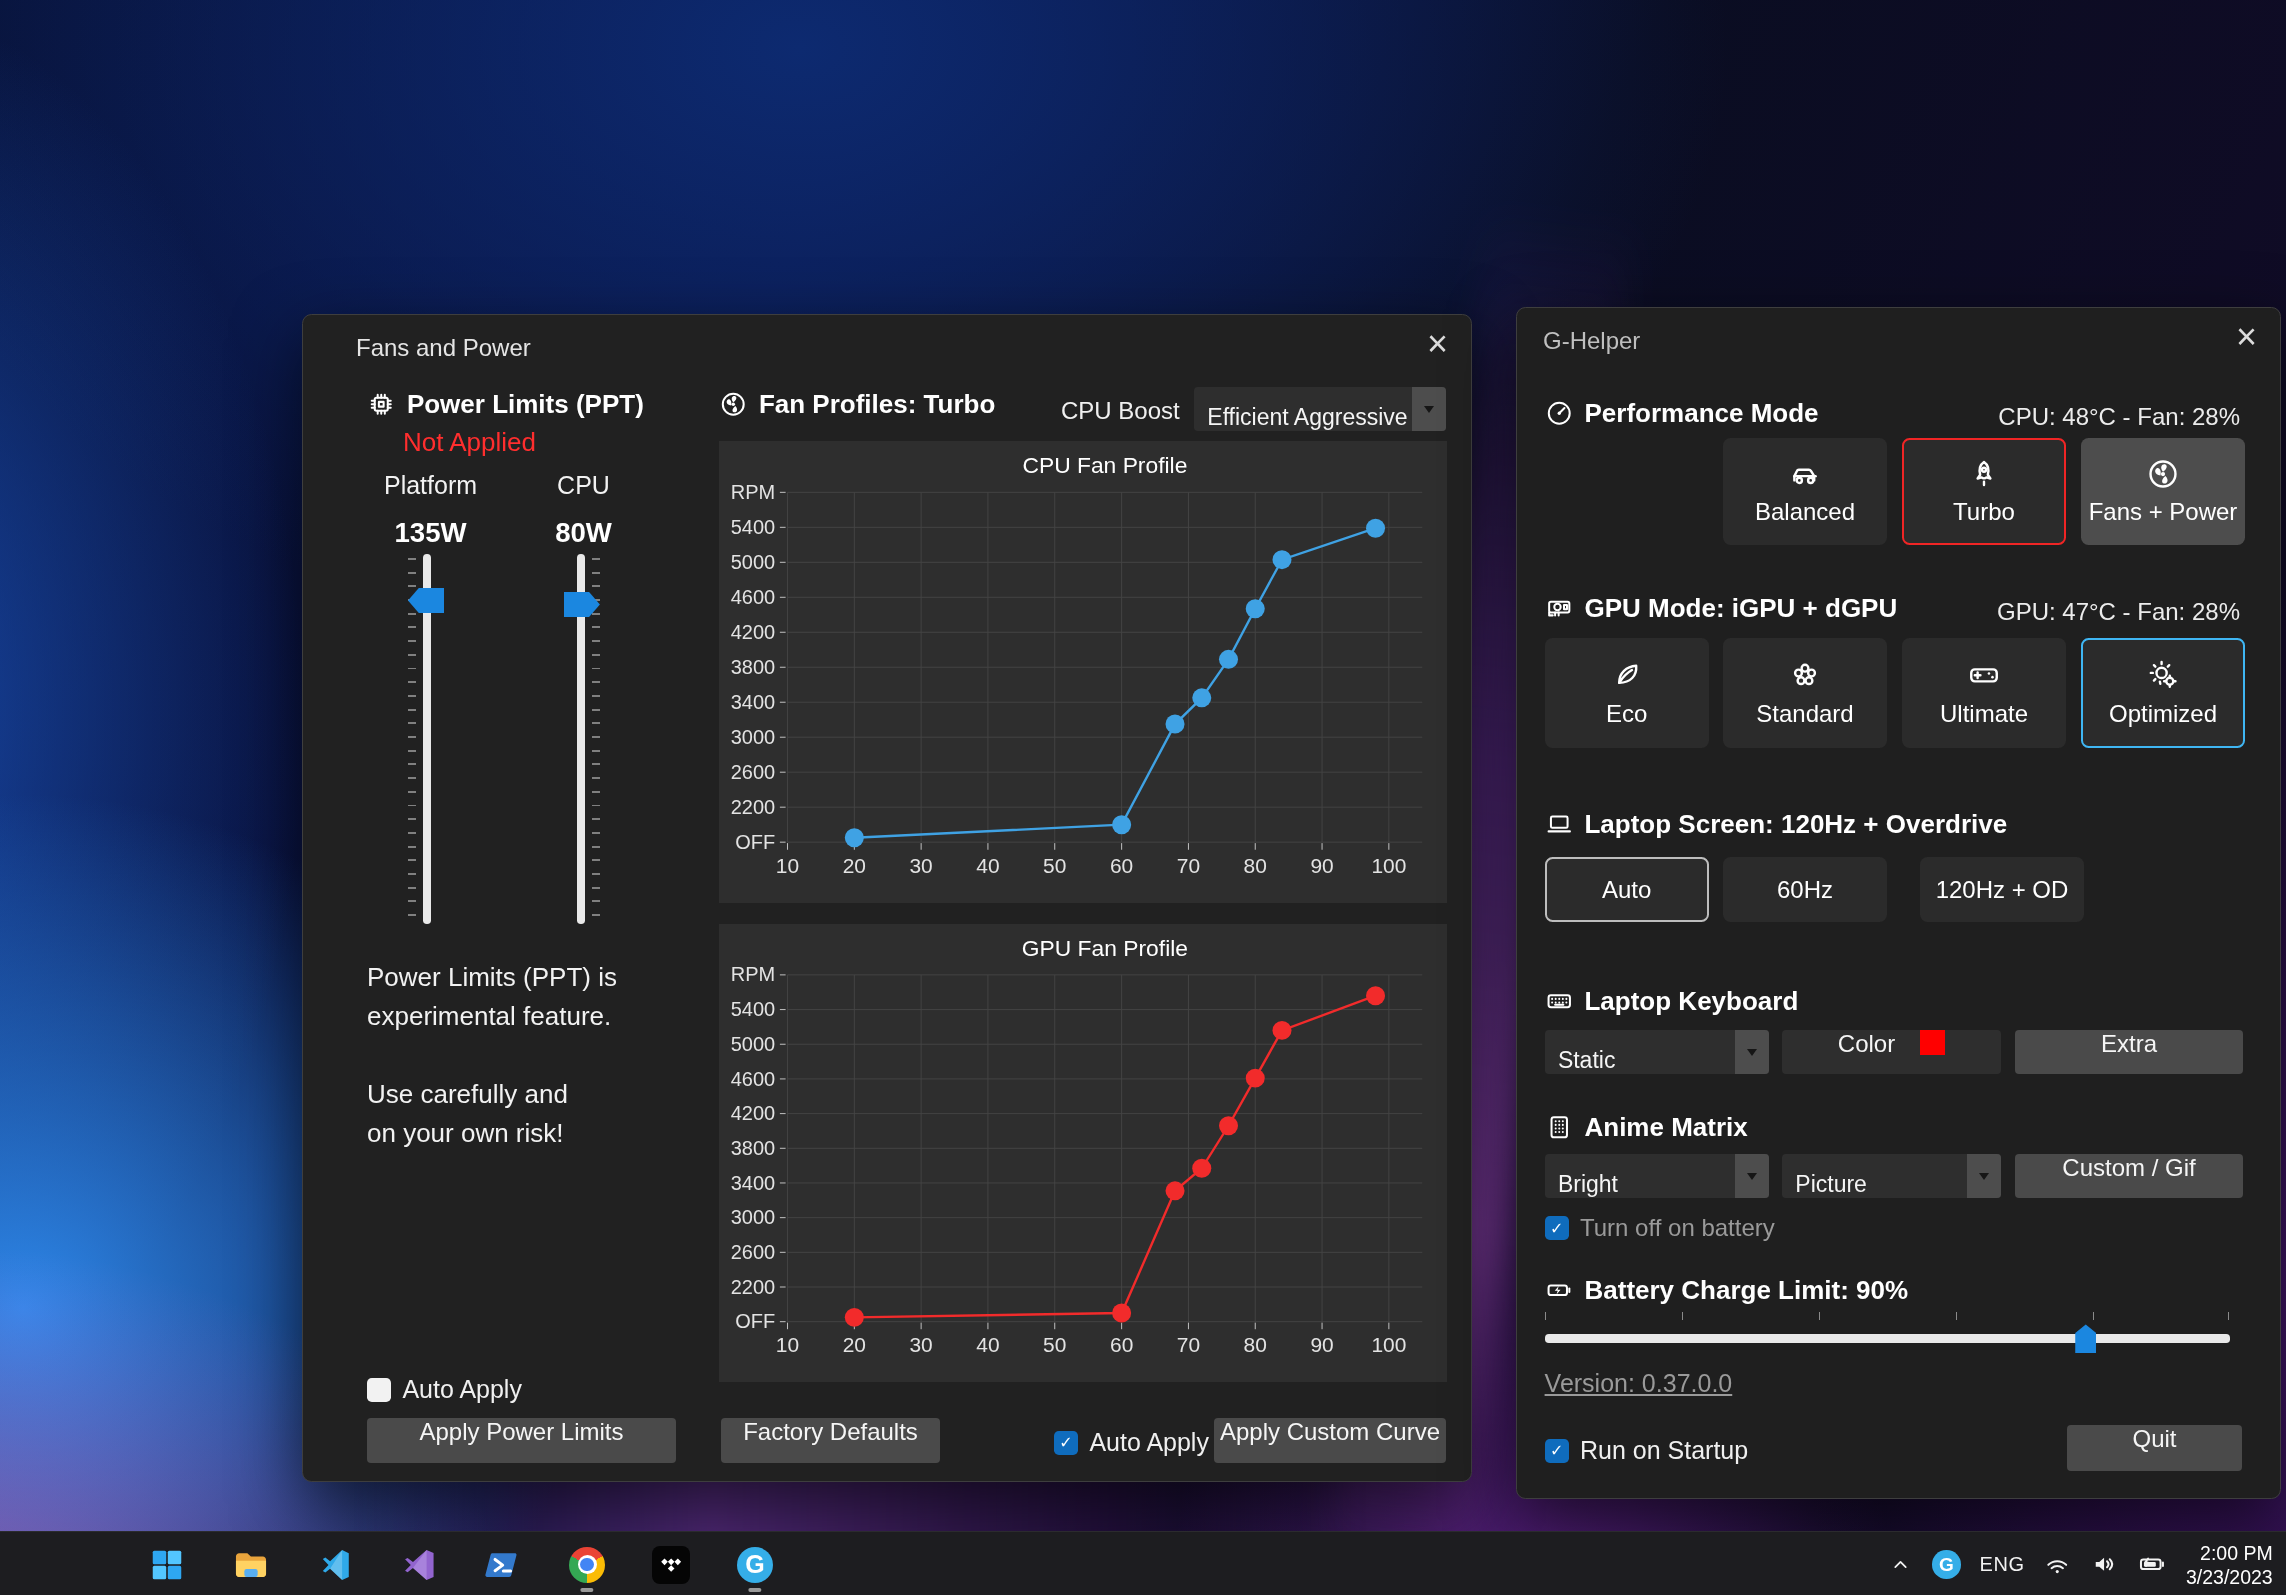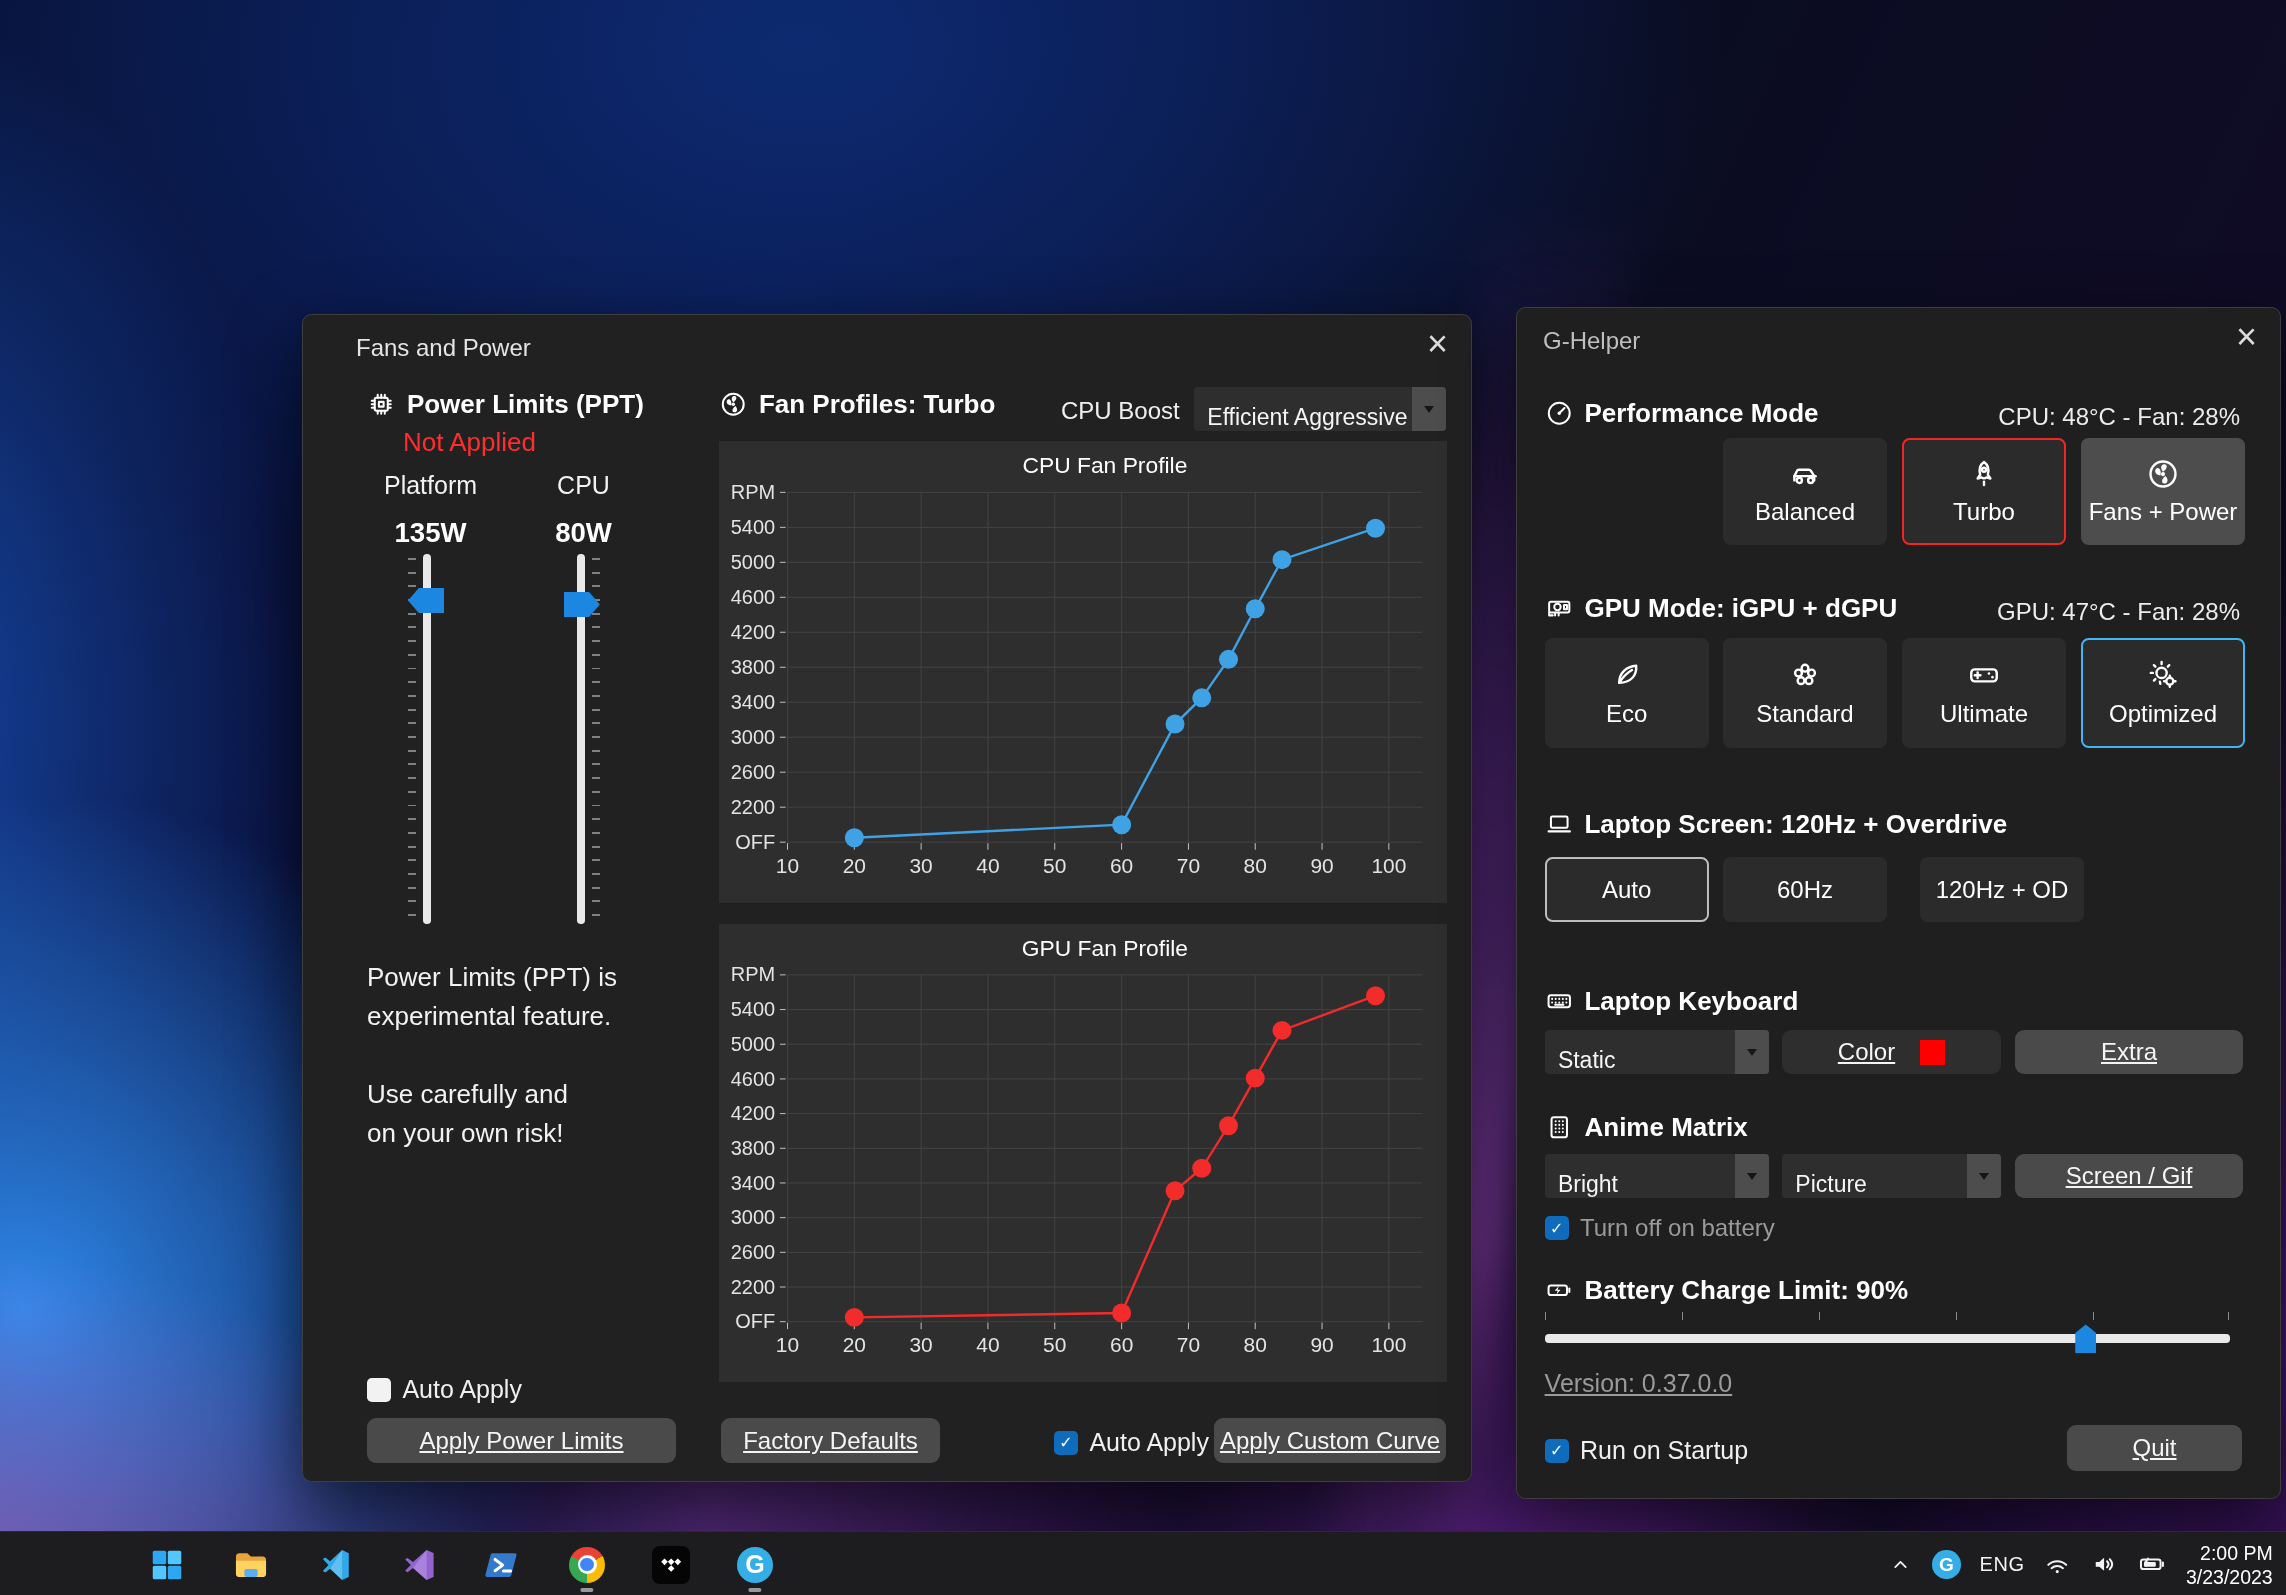--- a/index.html
+++ b/index.html
@@ -49,22 +49,22 @@
   .vtrack { position:absolute; top:0; bottom:0; left:15px; width:7.6px; background:#e9e9e9; border-radius:3.8px; }
   .vticks { position:absolute; top:3.8px; bottom:0; width:7.6px;
     background:repeating-linear-gradient(180deg,#808080 0 1.9px,transparent 1.9px 13.7px); }
   .vslider.lft .vticks { left:0; } .vslider.rgt .vticks { right:0; }
   .vthumb { position:absolute; width:36px; height:25px; background:#1b87e0; }
   .vslider.lft .vthumb { left:0; clip-path:polygon(0 50%, 30% 0, 100% 0, 100% 100%, 30% 100%); }
   .vslider.rgt .vthumb { left:1.9px; clip-path:polygon(100% 50%, 70% 0, 0 0, 0 100%, 70% 100%); }
   .note { position:absolute; left:64px; font-size:26px; line-height:39px; color:#f2f2f2; }
 
   
-  .btn { position:absolute; background:#4a4a4a; border-radius:9px; display:flex; align-items:center;
-    justify-content:center; font-size:24px; color:#f5f5f5; cursor:default;text-decoration:underline; }
+  .btn { position:absolute; background:#4a4a4a; border-radius:4px; display:flex; 
+    justify-content:center; font-size:24px; color:#f5f5f5; cursor:default; }
   .cbrow { position:absolute; display:flex; align-items:center; gap:11.4px; font-size:25px; color:#f0f0f0; }
   .cb { width:24px; height:24px; border-radius:4.8px; background:#f2f2f2; display:flex; align-items:center;
     justify-content:center; flex:none; }
   .cb.checked { background:#0f6cbd; }
   .cb .chk { font-size:16px; color:#fff; font-weight:700; }
   .dd { position:absolute; background:#2e2e2e; border-radius:3.8px; display:flex; align-items:flex-end; }
   .dd .ddv { font-size:23px; color:#f5f5f5; padding-left:13.3px; white-space:nowrap; }
   .dd .ddbtn { position:absolute; right:0; top:0; bottom:0; width:34px; background:#4d4d4d;
     border-radius:0 3.8px 3.8px 0; display:flex; align-items:center; justify-content:center; }
   .dd .ddbtn::after { content:""; border:5.7px solid transparent; border-top:7.6px solid #161616; margin-top:6.7px; }
@@ -498,21 +498,21 @@
     <span class="ht">Anime Matrix</span>
   </div>
   <div class="dd" style="left:27.6px; top:846px; width:224px; height:44px">
     <span class="ddv">Bright</span>
     <span class="ddbtn"></span>
   </div>
   <div class="dd" style="left:265px; top:846px; width:219px; height:44px">
     <span class="ddv">Picture</span>
     <span class="ddbtn"></span>
   </div>
-  <div class="btn" style="left:498px; top:846px; width:228px; height:44px">Screen / Gif</div>
+  <div class="btn" style="left:498px; top:846px; width:228px; height:44px">Custom / Gif</div>
   <div class="cbrow" style="left:27.6px; top:906px; font-size:24px">
     <span class="cb checked">
       <span class="chk">✓</span>
     </span>
     <span class="mutetext">Turn off on battery</span>
   </div>
 
   <div class="headrow" style="left:27.6px; top:967px">
     <span class="icon s30">
         <svg viewBox="0 0 24 24" fill="none" stroke="currentColor" stroke-width="1.7" stroke-linecap="round" stroke-linejoin="round">

